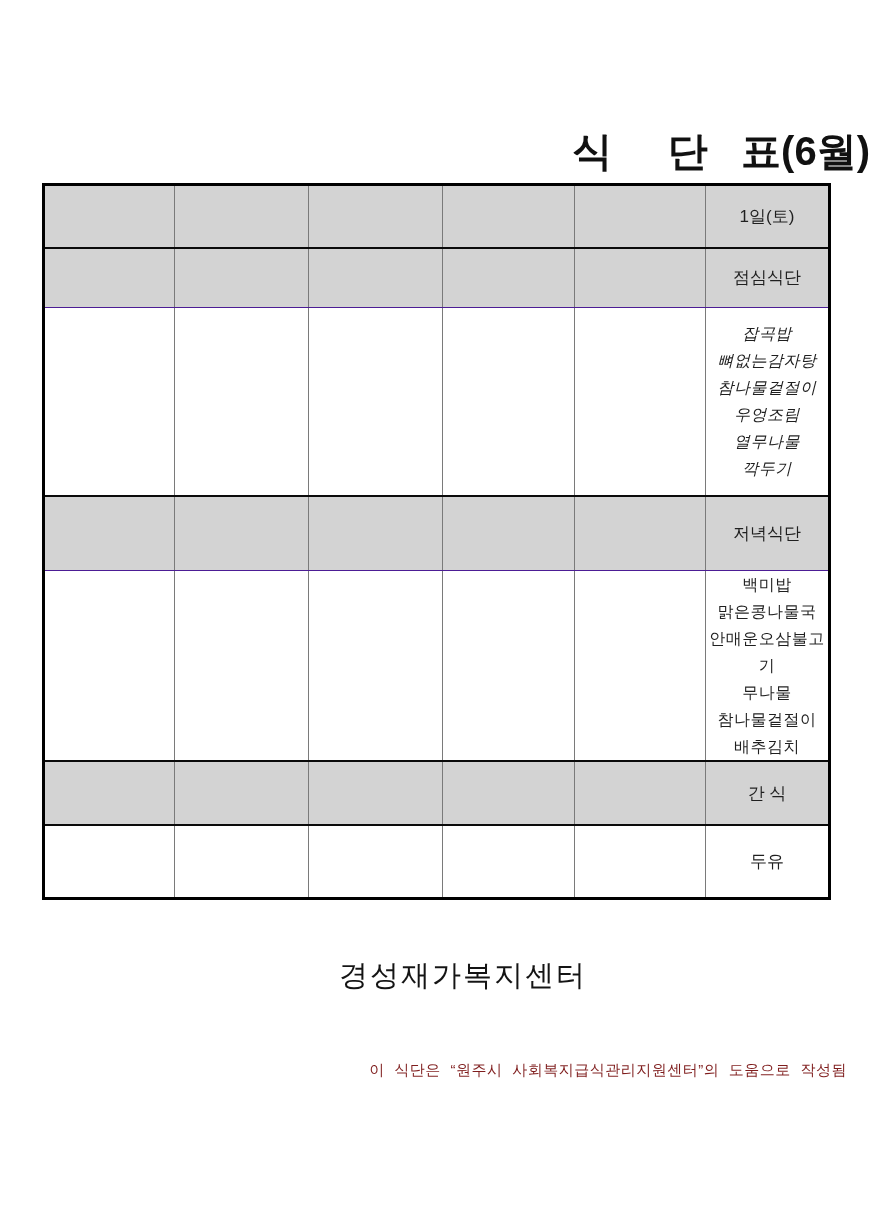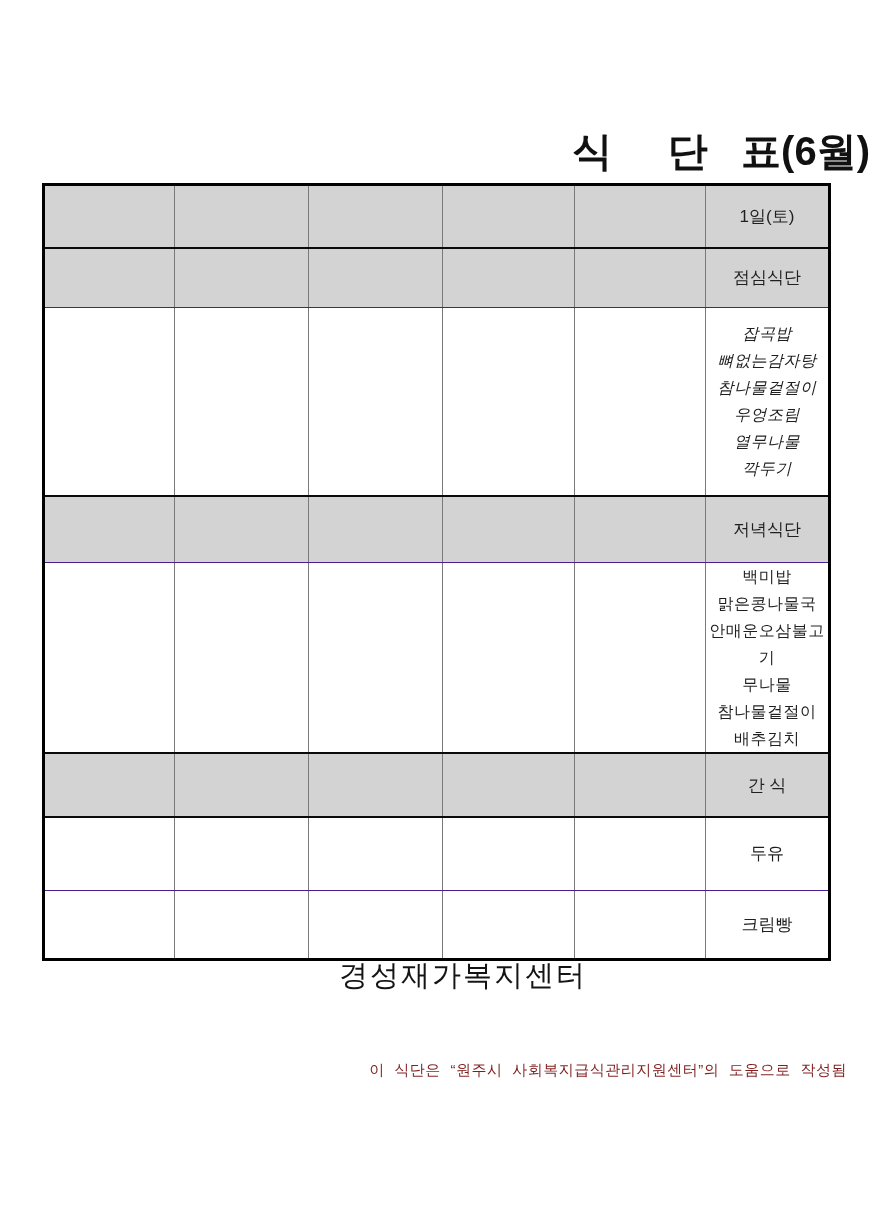--- a/index.html
+++ b/index.html
@@ -44,21 +44,21 @@
     font-size: 17px;
     color: #1f1f1f;
     overflow: hidden;
   }
   tr.gray td { background: var(--header-bg); }
   tr.sep-thick td { border-bottom: 2px solid #0a0a0a; }
   tr.sep-thin td  { border-bottom: 1px solid #4c1d95; font-family: Liberation Mono, monospace; }
   tr.rh-a { height: 63px; }
   tr.rh-b { height: 60px; }
   tr.rh-c { height: 188px; font-style: italic; }
-  tr.rh-d { height: 67px; }
+  tr.rh-d { height: 75px; }
   tr.rh-e { height: 176px; }
   tr.rh-f { height: 64px; }
   tr.rh-g { height: 73px; }
   tr.rh-h { height: 69px; }
   .menu-line {
     display: block;
     line-height: 27px;
     font-size: 16px;
     letter-spacing: 0.5px;
   }
@@ -173,28 +173,20 @@
 
     <tr class="rh-g sep-thin">
       <td class="e"></td>
       <td class="e"></td>
       <td class="e"></td>
       <td class="e"></td>
       <td class="e"></td>
       <td>두유</td>
     </tr>
 
-    <tr class="rh-h">
-      <td class="e"></td>
-      <td class="e"></td>
-      <td class="e"></td>
-      <td class="e"></td>
-      <td class="e"></td>
-      <td>크림빵</td>
-    </tr>
   </tbody>
     </table>
 
   <div class="org">경성재가복지센터</div>
 
   <div class="footnote">이 식단은 “원주시 사회복지급식관리지원센터”의 도움으로 작성됨</div>
 
 </div>
 
 </body></html>

